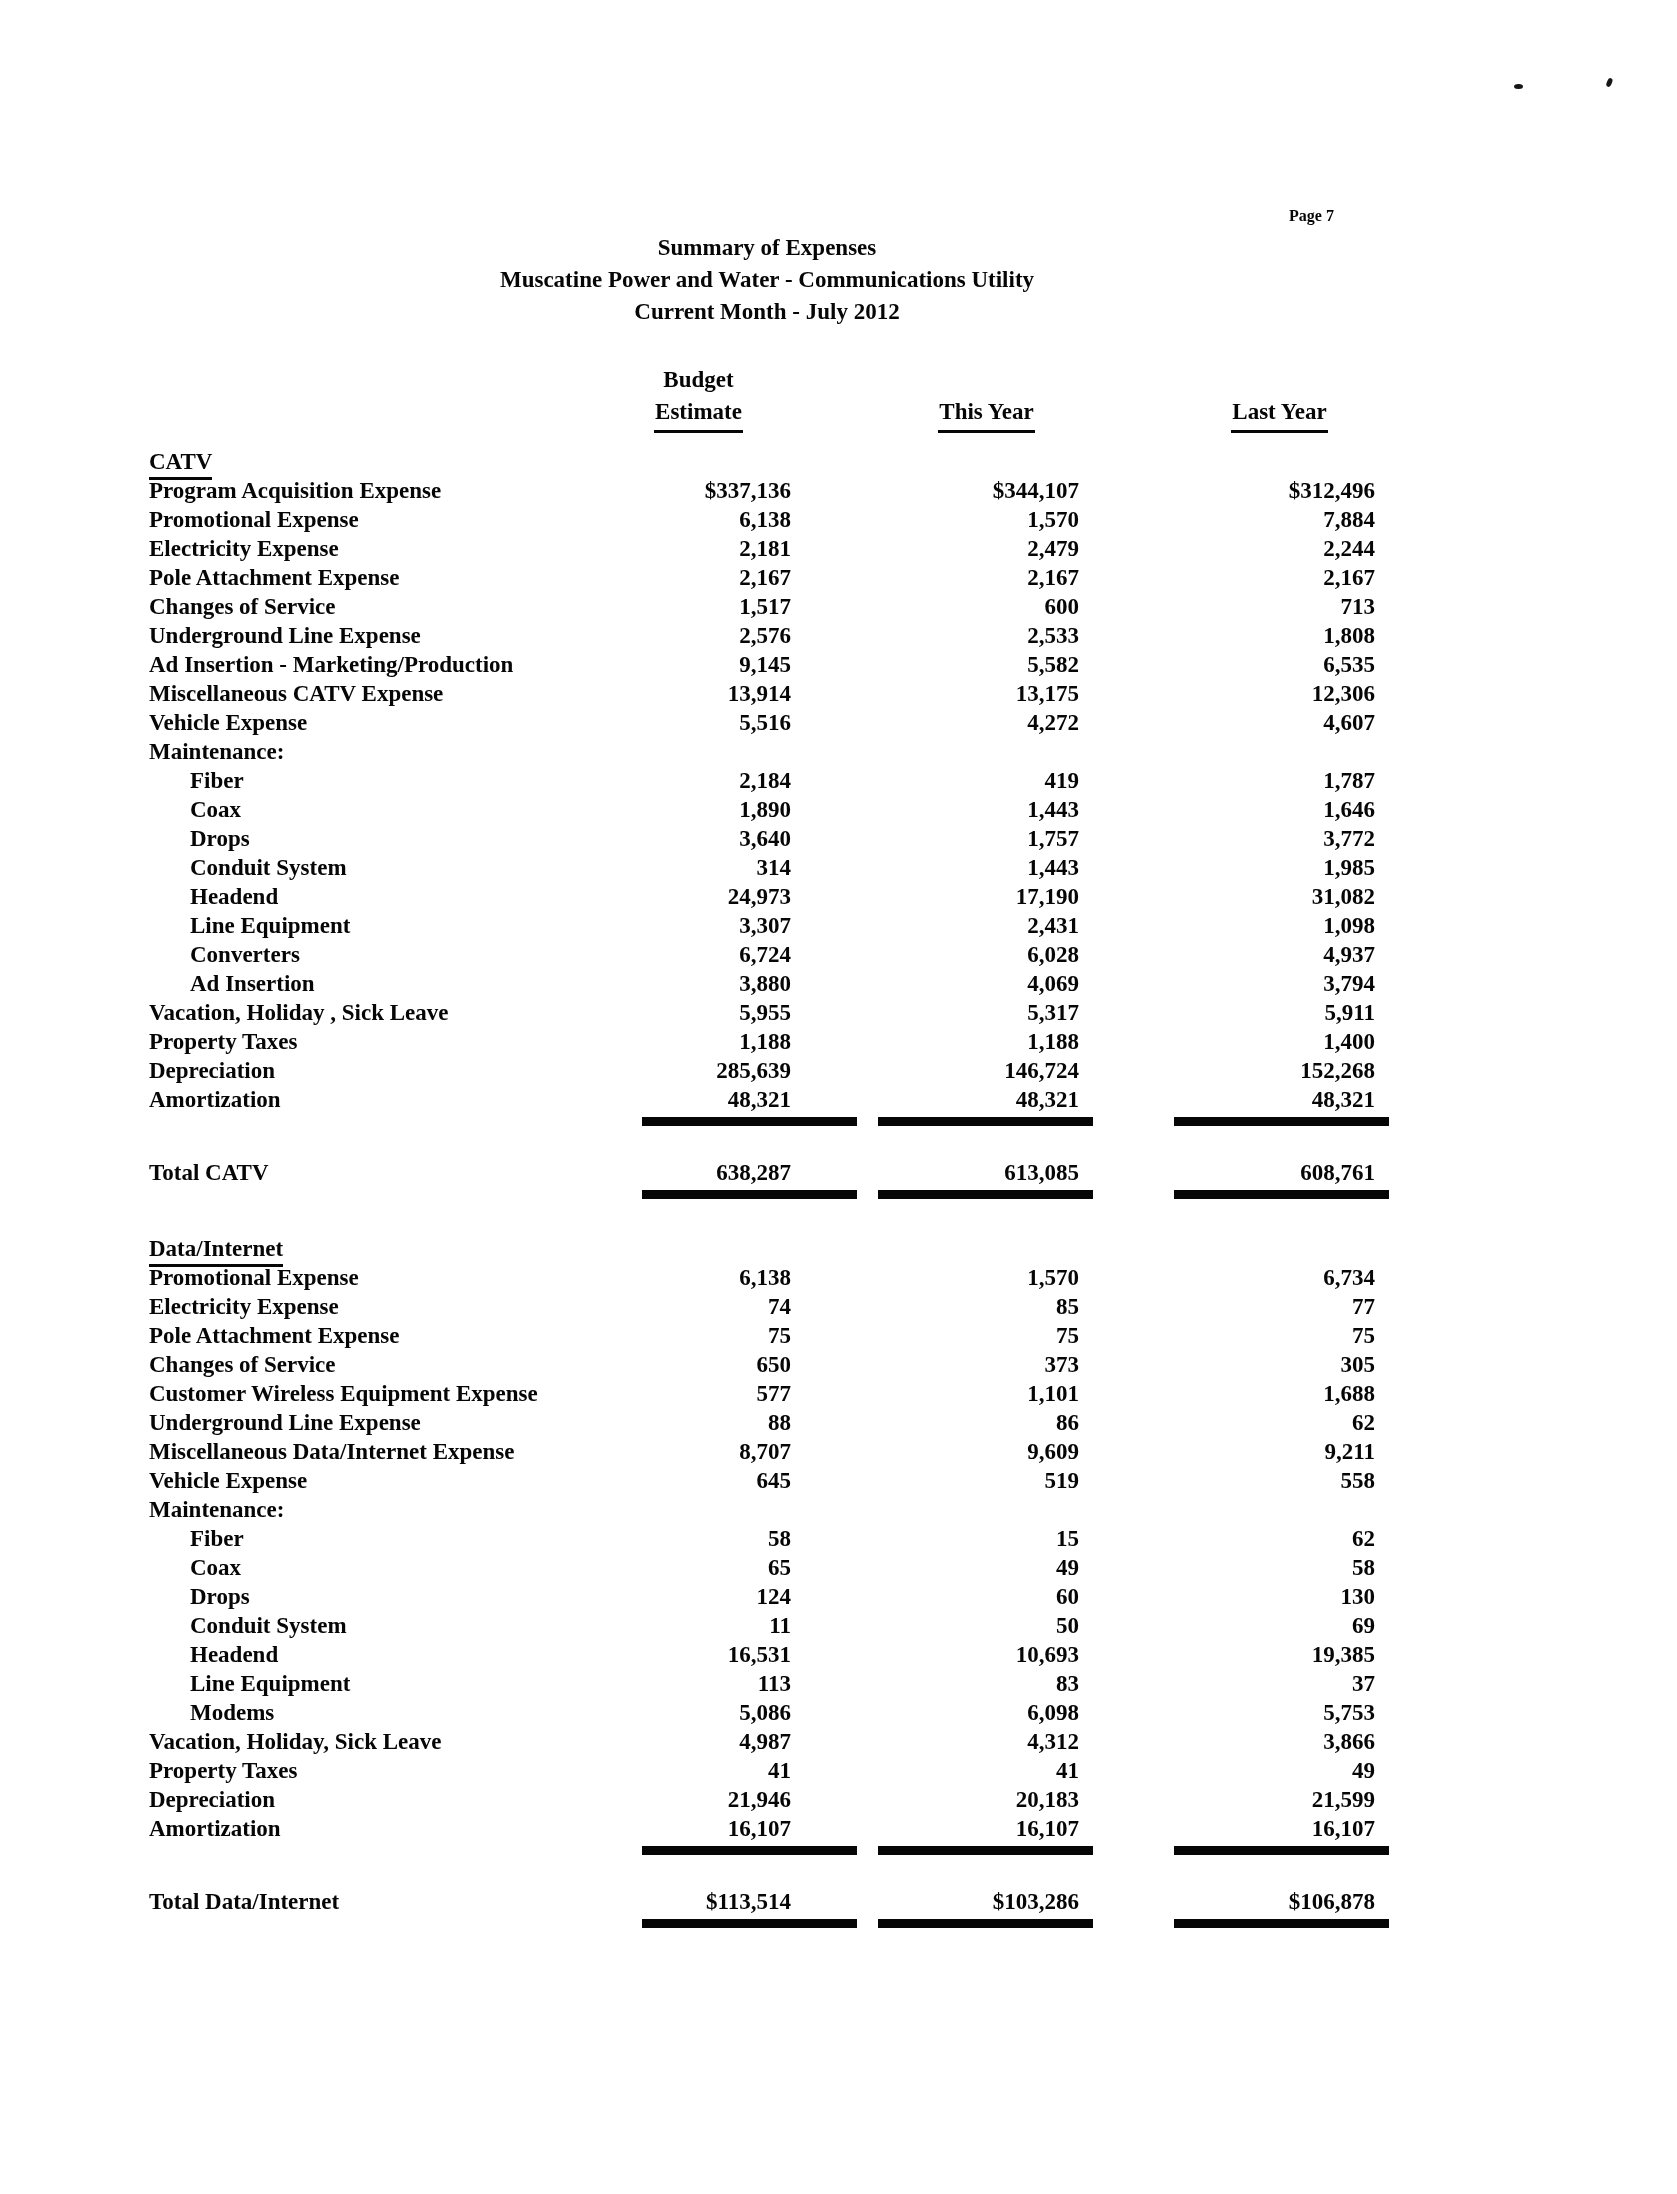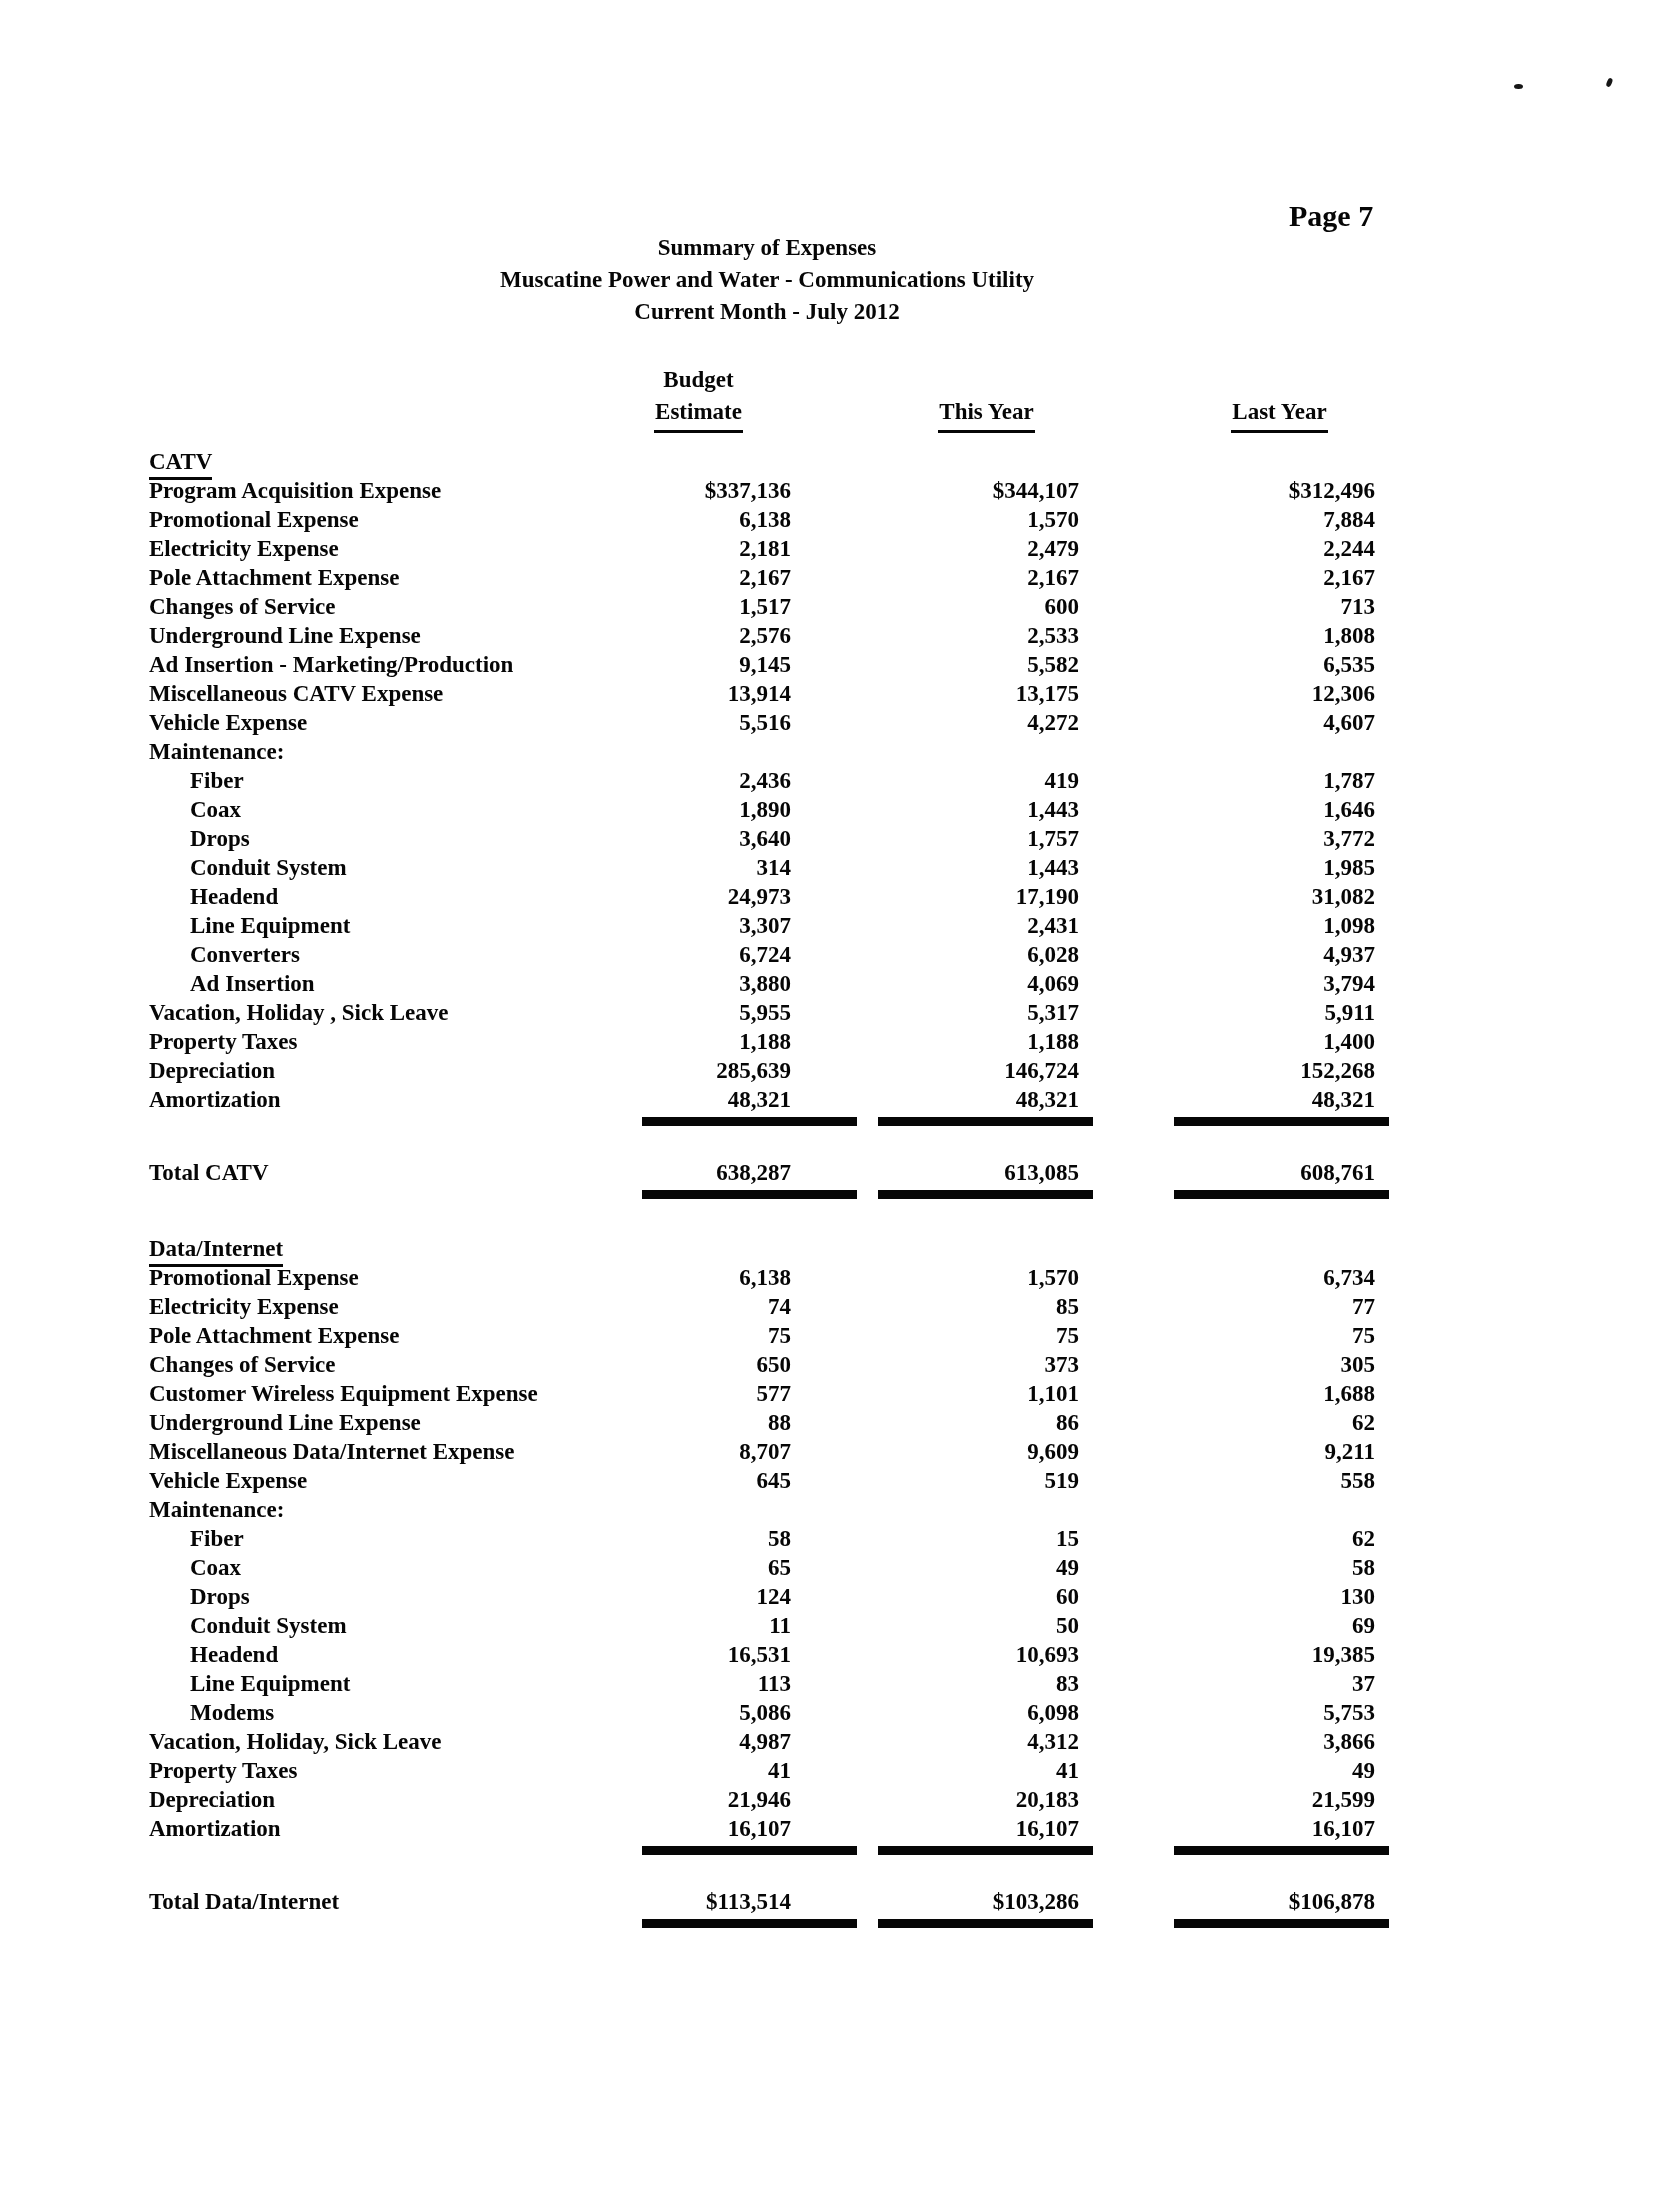--- a/index.html
+++ b/index.html
@@ -1,21 +1,21 @@
 <!DOCTYPE html>
 <html style="font-size:8px"><head>
 <meta charset="utf-8">
 <style>
   html,body{margin:0;padding:0;background:#ffffff;}
   .page{
     position:relative;width:1677px;height:2194px;background:#ffffff;
     color:#060606;font-family:"Liberation Serif","DejaVu Serif",serif;font-weight:700;
     overflow:hidden;
   }
-  .page-number{position:absolute;top:203px;left:1289px;font-size:30px;line-height:25px;}
+  .page-number{position:absolute;top:203px;left:1289px;font-size:16px;line-height:25px;}
   .title-block{position:absolute;top:232px;left:0;width:1534px;text-align:center;font-size:23px;line-height:32px;}
   .title-line{white-space:nowrap;}
   .col-headers{position:absolute;top:364px;left:0;font-size:23px;}
   .hdr{position:absolute;text-align:center;line-height:32px;white-space:nowrap;}
   .hdr-budget{left:644px;width:109px;top:0;}
   .hdr-this{left:924px;width:125px;top:32px;}
   .hdr-last{left:1217px;width:125px;top:32px;}
   .u{display:inline-block;border-bottom:3.5px solid #060606;padding:0 1.5px 1.5px 1.5px;}
   .table{position:absolute;top:431px;left:149px;width:1230px;margin-top:16px;}
   .row{display:grid;grid-template-columns:493px 149px 288px 296px;height:29px;line-height:29px;font-size:23px;}
@@ -118,21 +118,21 @@
         <div class="cell num">4,607</div>
       </div>
       <div class="row">
         <div class="cell label">Maintenance:</div>
         <div class="cell num"></div>
         <div class="cell num"></div>
         <div class="cell num"></div>
       </div>
       <div class="row">
         <div class="cell label indent">Fiber</div>
-        <div class="cell num">2,436</div>
+        <div class="cell num">2,184</div>
         <div class="cell num">419</div>
         <div class="cell num">1,787</div>
       </div>
       <div class="row">
         <div class="cell label indent">Coax</div>
         <div class="cell num">1,890</div>
         <div class="cell num">1,443</div>
         <div class="cell num">1,646</div>
       </div>
       <div class="row">

